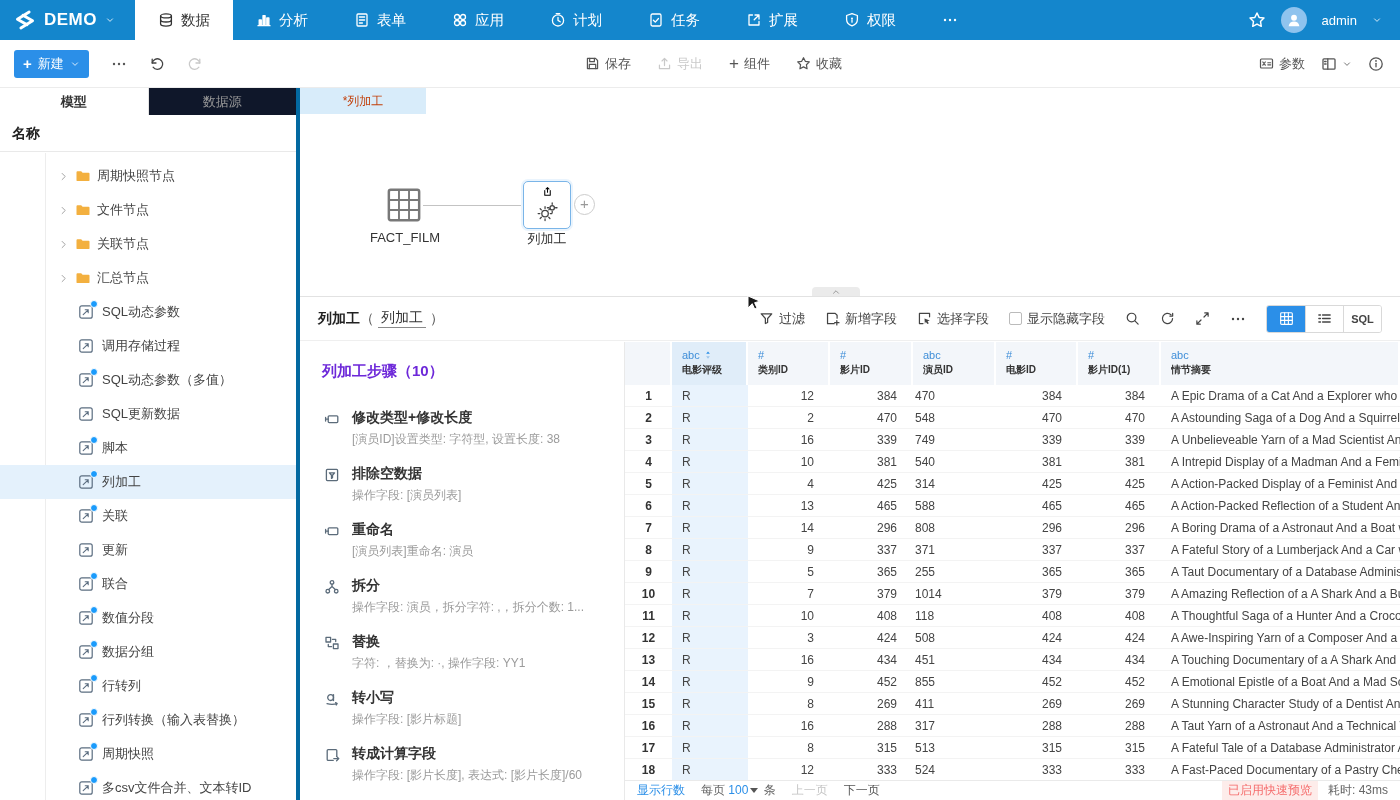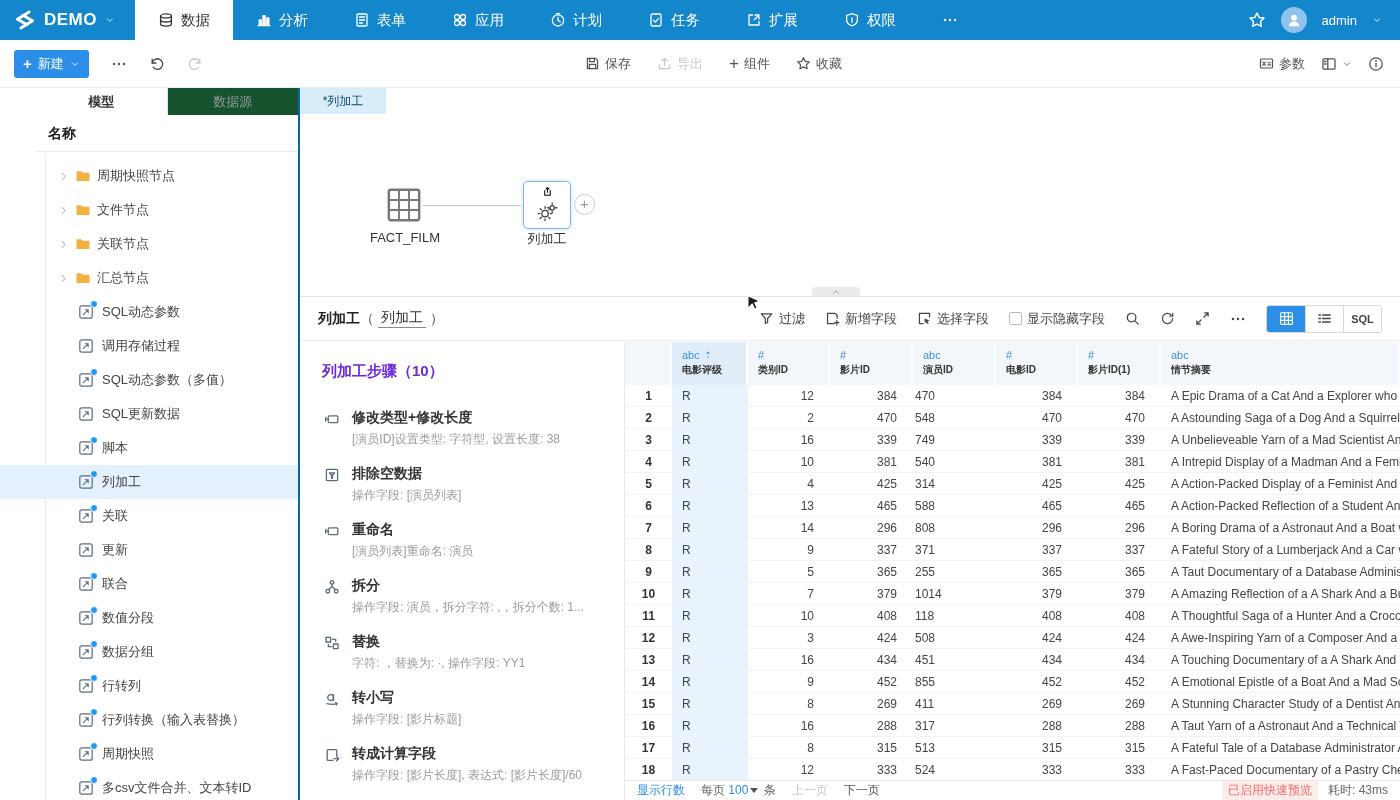--- a/index.html
+++ b/index.html
@@ -35,43 +35,43 @@
   .tb-right { margin-left:auto; display:flex; align-items:center; gap:16px; padding-right:16px;
     font-size:13px; color:#555; }
   .search-box { width:160px; height:28px; border:1px solid #dcdcdc; border-radius:3px;
     display:flex; align-items:center; padding:0 8px; gap:6px; color:#b0b0b0; background:#fff; }
   .search-box input { border:none; outline:none; width:110px; font-size:12.5px; color:#333;
     font-family:inherit; }
   .search-box input::placeholder { color:#bdbdbd; }
 
   
   .sidebar { position:absolute; top:88px; left:0; width:300px; bottom:0; background:#fff;
-    border-right:2px solid #0369a1;padding-left:36px; }
+    border-right:4px solid #0369a1; }
   .side-tabs { display:flex; height:27px; }
   .side-tab { flex:1; display:flex; align-items:center; justify-content:center; font-size:13px;
     cursor:pointer; }
   .side-tab.active { background:#fff; color:#333; font-weight:bold; }
-  .side-tab.inactive { background:#14532d; color:#999; border-left:1px solid #e4e4e4; }
+  .side-tab.inactive { background:#0f172a; color:#999; border-left:1px solid #e4e4e4; }
   .name-row { height:37px; line-height:37px; padding-left:12px; font-weight:bold; font-size:14px;
     color:#222; border-bottom:1px solid #e9e9e9; }
   .tree { position:absolute; top:65px; bottom:0; left:0; right:0; overflow:hidden; padding-top:6px; }
   .tree::before { content:''; position:absolute; left:45px; top:0; bottom:0; width:1px; background:#ededed; }
   .t-row { height:34px; display:flex; align-items:center; font-size:13px; color:#444;
     cursor:pointer; position:relative; }
   .t-row.folder { padding-left:58px; gap:6px; }
   .t-row.leaf { padding-left:78px; gap:8px; }
   .t-row.selected { background:#e4f1fc; }
   .doc-wrap { position:relative; width:16px; height:16px; }
   .eye-badge { position:absolute; top:-4px; right:-4px; width:8px; height:8px; border-radius:50%;
     background:#1a9bfc; border:1.5px solid #fff; }
 
   
   .main { position:absolute; top:88px; left:300px; right:0; bottom:0; }
   .canvas-tabs { height:26px; display:flex; background:#fff; }
-  .canvas-tab { width:86px; background:#d8ecfa; color:#0c4a6e; font-size:12px;
+  .canvas-tab { width:126px; background:#d8ecfa; color:#c2410c; font-size:12px;
     display:flex; align-items:center; justify-content:center; cursor:pointer; }
   .canvas { position:absolute; top:26px; left:0; right:0; height:182px; background:#fff; }
   .node-box { position:absolute; display:flex; align-items:center; justify-content:center; }
   .n-source { left:85px; top:72px; width:38px; height:38px; }
   .n-proc { left:223px; top:67px; width:48px; height:48px; border:1.5px solid #7ab5e8;
     border-radius:5px; background:#fff; flex-direction:column; gap:1px; box-shadow:0 0 0 2px #eaf4fd; }
   .node-label { position:absolute; font-size:13px; color:#333; text-align:center; }
   .connector { position:absolute; left:123px; top:91px; width:100px; height:1px; background:#c3c3c3; }
   .plus-btn { position:absolute; left:274px; top:80px; width:21px; height:21px; border:1px solid #ccc;
     border-radius:50%; color:#999; font-size:15px; line-height:18px; text-align:center;

